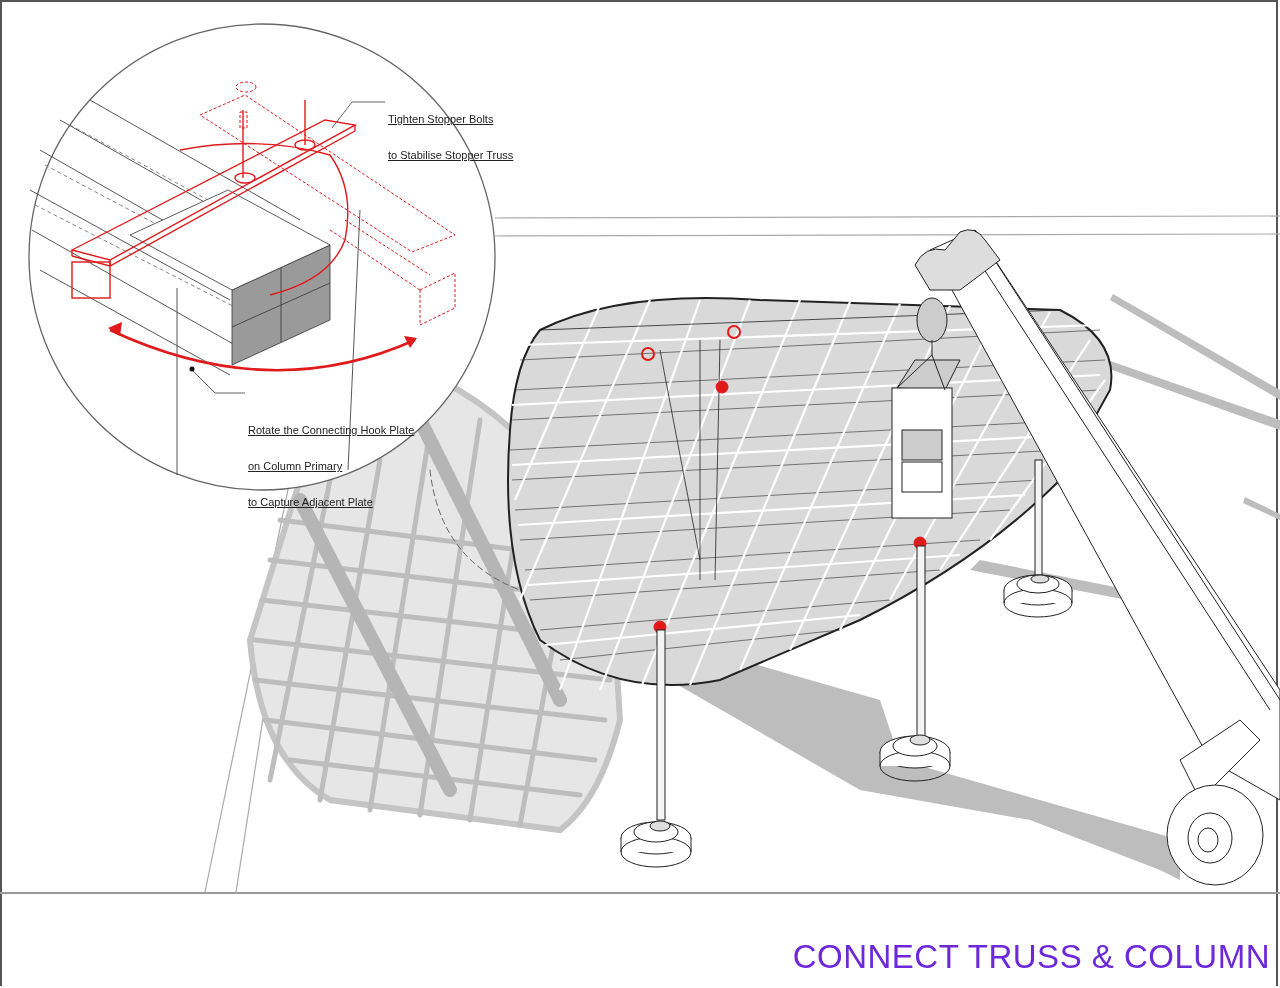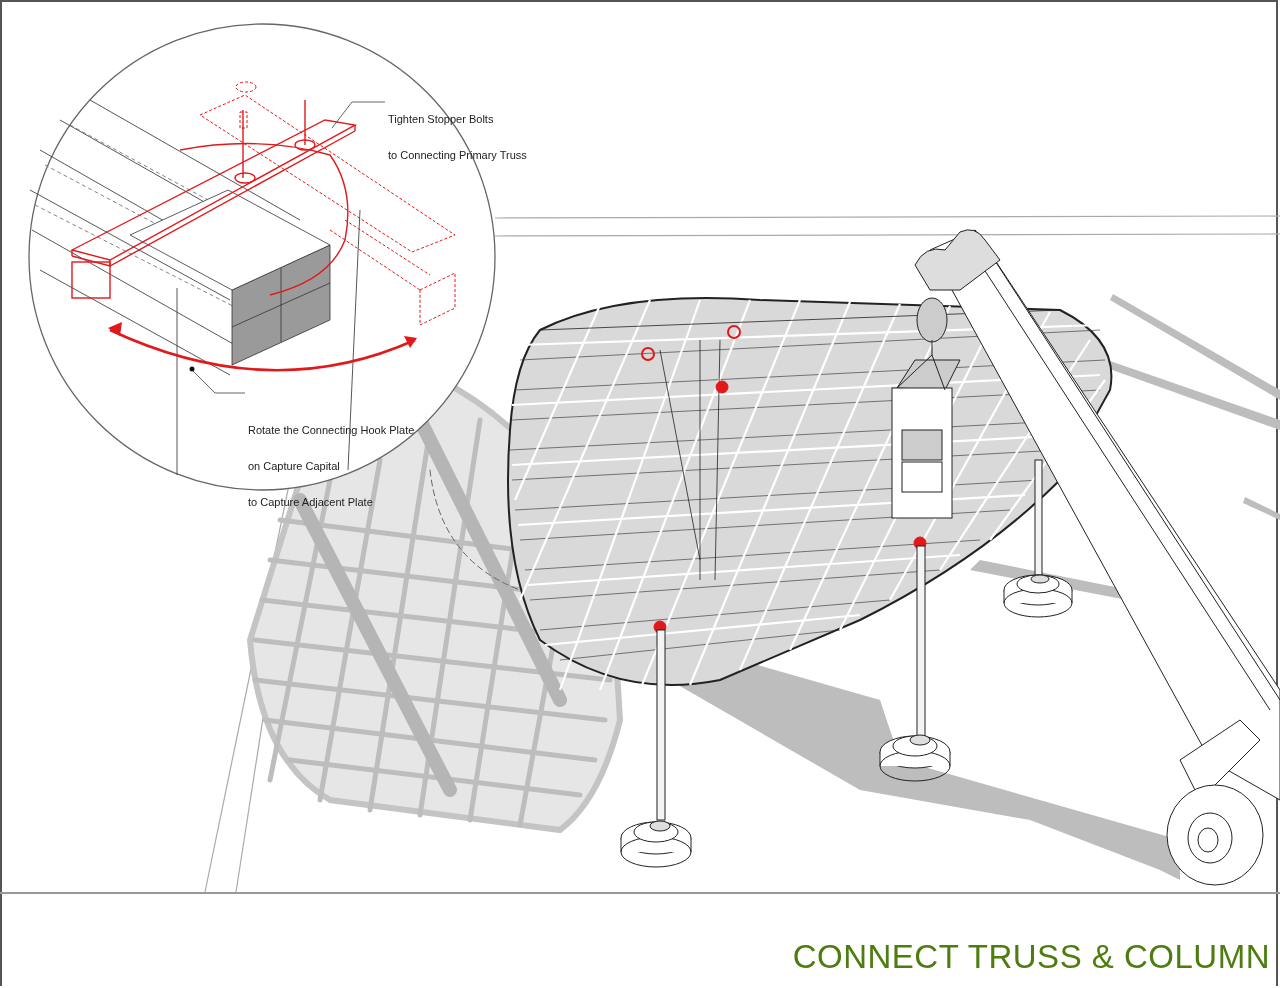--- a/index.html
+++ b/index.html
@@ -1,22 +1,22 @@
 <!DOCTYPE html>
 <html><head>
 <meta charset="utf-8">
 <style>
   html,body{margin:0;padding:0;background:#fff;}
   body{width:1280px;height:988px;overflow:hidden;position:relative;font-family:"Liberation Sans",sans-serif;}
   .frame{position:absolute;left:0;top:0;width:1278px;height:986px;border-top:2px solid #555;border-left:2px solid #555;border-right:2px solid #555;box-sizing:border-box;}
   .scene{position:absolute;left:0;top:0;width:1280px;height:988px;}
   .baseline{position:absolute;left:0;top:892px;width:1280px;height:0;border-top:2px solid #999;}
-  .title{position:absolute;right:10px;top:938px;font-size:33px;letter-spacing:0.5px;color:#4d7c0f;white-space:nowrap;}
+  .title{position:absolute;right:10px;top:938px;font-size:33px;letter-spacing:0.5px;color:#6d28d9;white-space:nowrap;}
   .callout{position:absolute;font-size:11px;line-height:12px;color:#222;white-space:pre;}
-  .callout div{white-space:nowrap;}
+  .callout div{white-space:nowrap;text-decoration:underline;}
   #callout-1{left:388px;top:89px;}
   #callout-2{left:248px;top:400px;}
 </style>
 </head>
 <body>
 
 <div class="frame"></div>
 
 <svg class="scene" viewBox="0 0 1280 988" xmlns="http://www.w3.org/2000/svg">
 
@@ -216,23 +216,23 @@
     <g stroke="#555" stroke-width="0.9" fill="none">
       <polyline points="332,128 352,102 385,102"></polyline>
       <polyline points="192,370 215,393 245,393"></polyline>
     </g>
     <circle cx="192" cy="369" r="2.5" fill="#111"></circle>
   </g>
 </svg>
 
 <div class="callout" id="callout-1">
   <div>Tighten Stopper Bolts</div>
-  <div>to Connecting Primary Truss</div>
+  <div>to Stabilise Stopper Truss</div>
 </div>
 
 <div class="callout" id="callout-2">
   <div>Rotate the Connecting Hook Plate</div>
-  <div>on Capture Capital</div>
+  <div>on Column Primary</div>
   <div>to Capture Adjacent Plate</div>
 </div>
 
 <div class="baseline"></div>
 <div class="title">CONNECT TRUSS &amp; COLUMN</div>
 
 </body></html>

